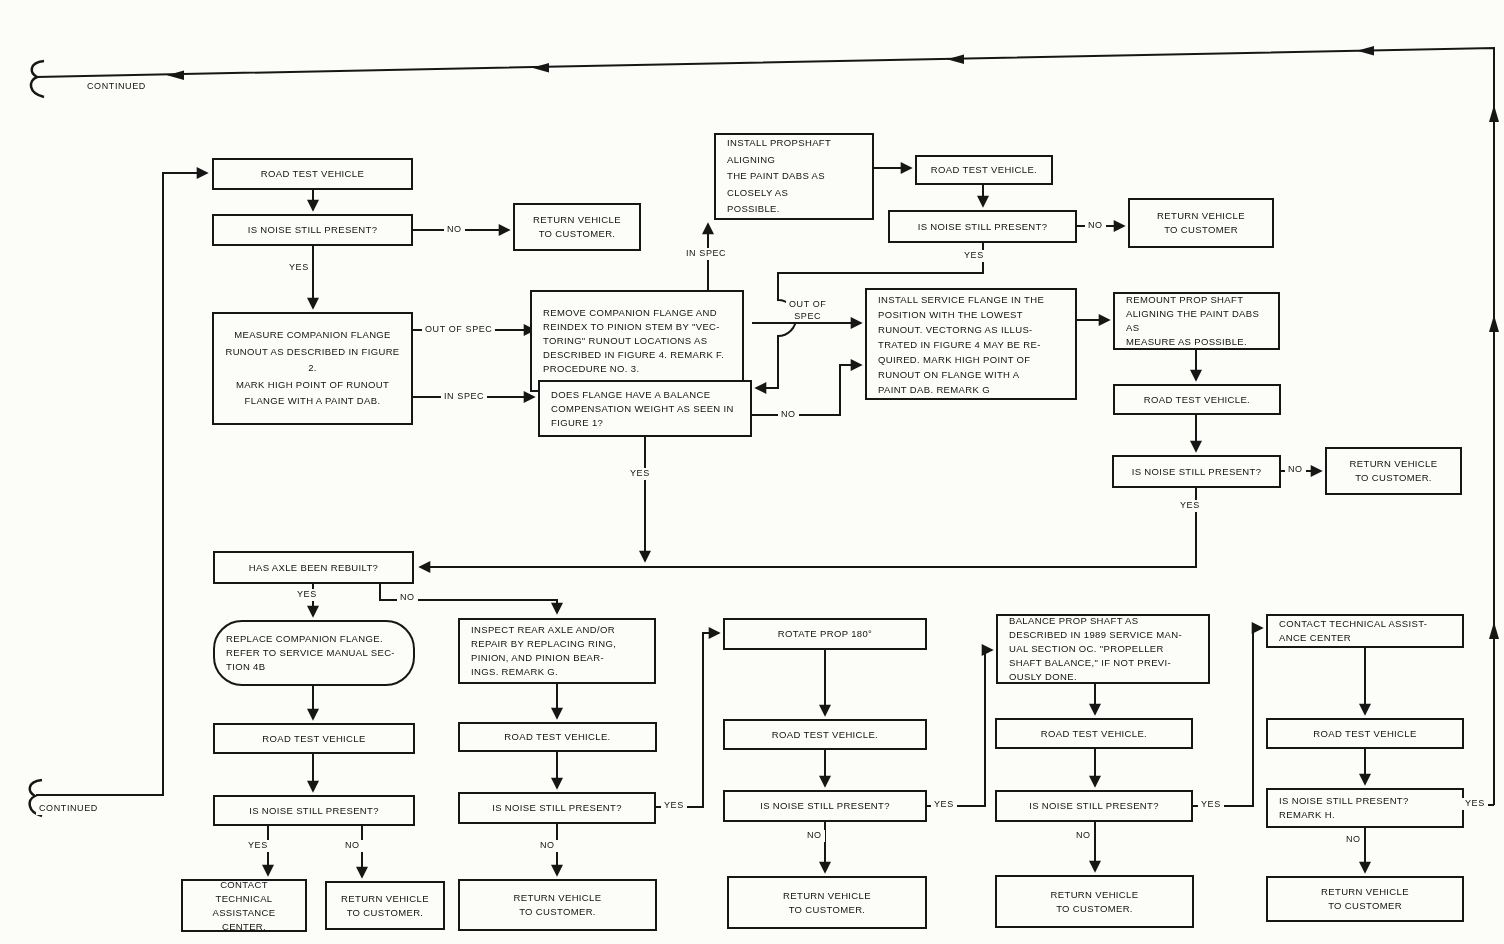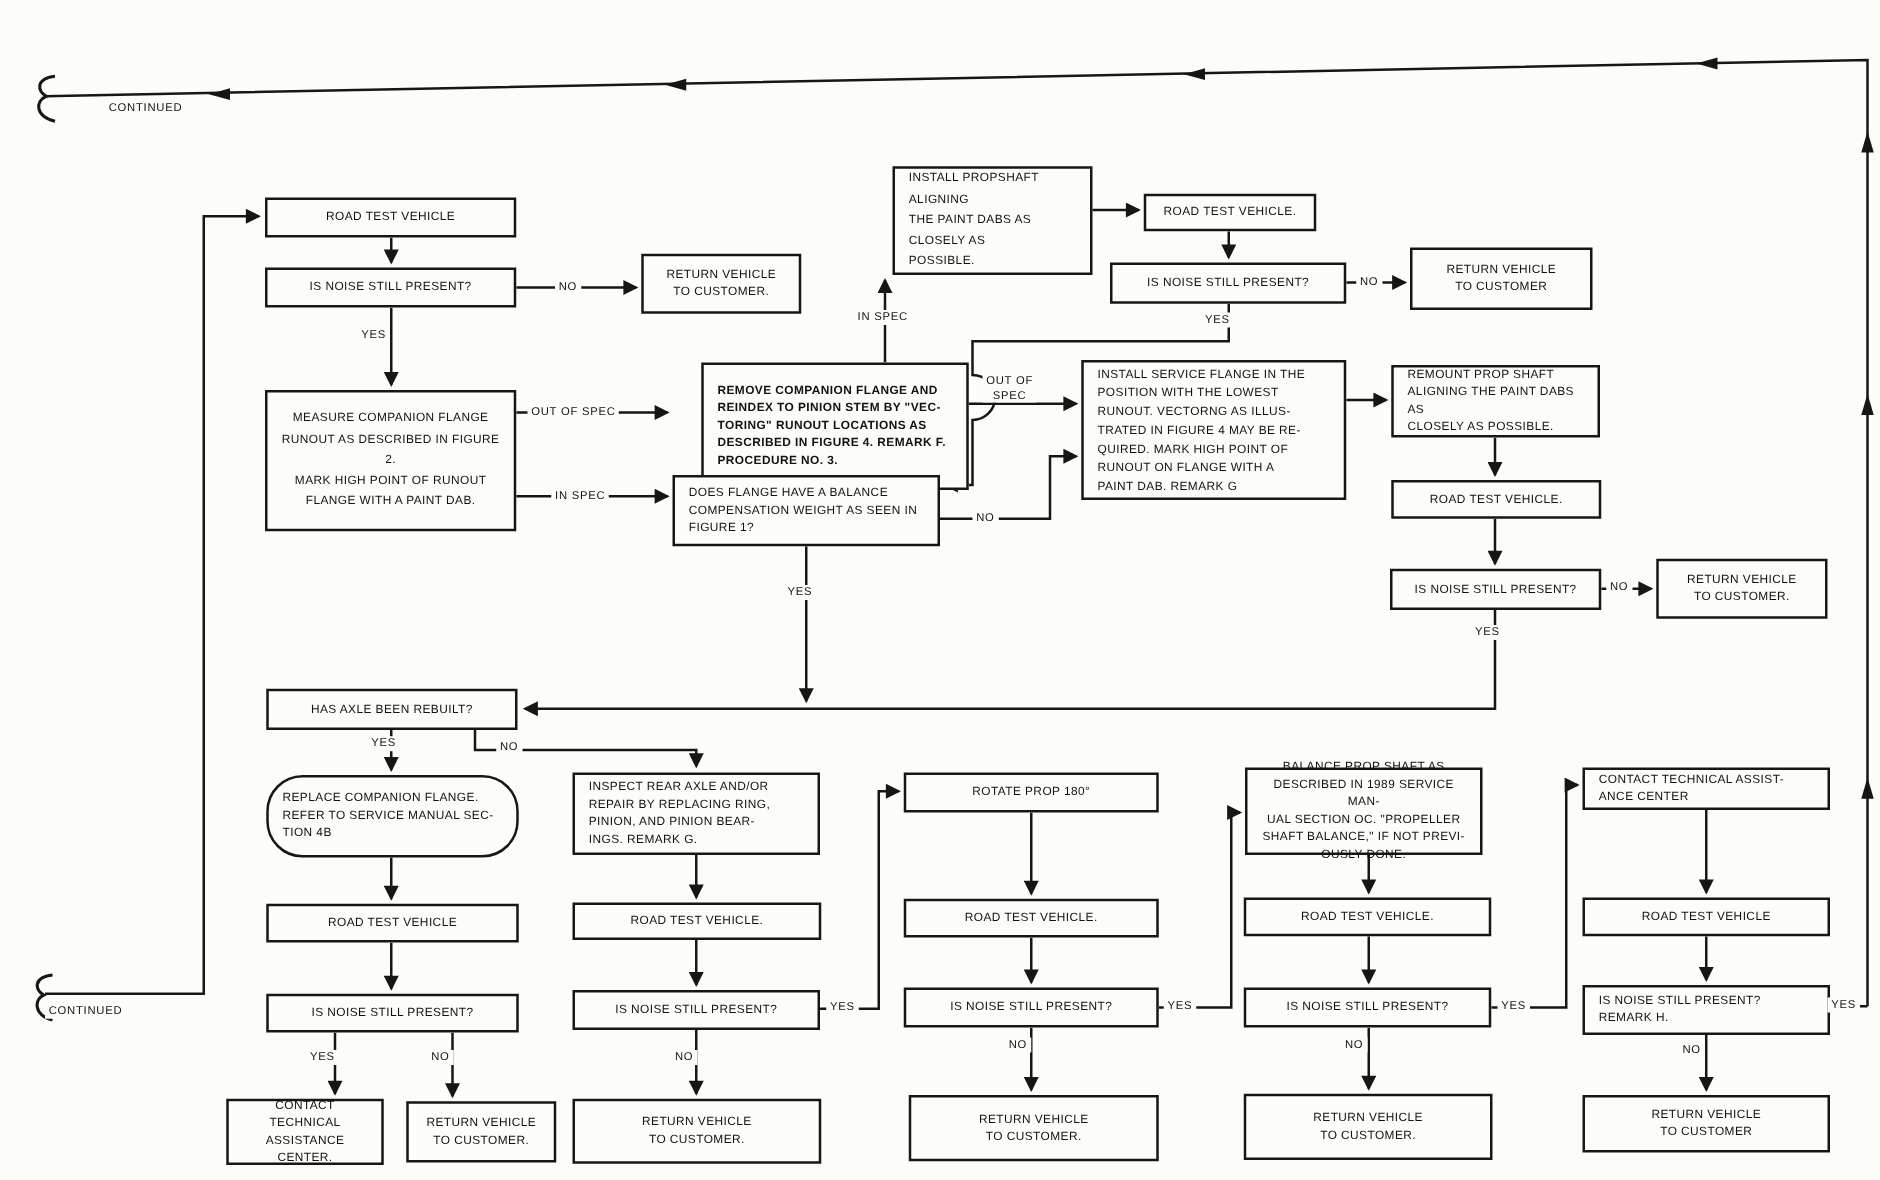--- a/index.html
+++ b/index.html
@@ -93,21 +93,21 @@
   </svg>
 
   <div class="node" style="left:212px;top:158px;width:201px;height:32px;">ROAD TEST VEHICLE</div>
   <div class="node" style="left:212px;top:214px;width:201px;height:32px;">IS NOISE STILL PRESENT?</div>
   <div class="node" style="left:513px;top:203px;width:128px;height:48px;">RETURN VEHICLE
 TO CUSTOMER.</div>
   <div class="node left loose" style="left:212px;top:312px;width:201px;height:113px;text-align:center;">MEASURE COMPANION FLANGE
 RUNOUT AS DESCRIBED IN FIGURE 2.
 MARK HIGH POINT OF RUNOUT
 FLANGE WITH A PAINT DAB.</div>
-  <div class="node left" style="left:561px;top:290px;width:214px;height:102px;font-weight:bold;">REMOVE COMPANION FLANGE AND
+  <div class="node left" style="left:530px;top:290px;width:214px;height:102px;">REMOVE COMPANION FLANGE AND
 REINDEX TO PINION STEM BY "VEC-
 TORING" RUNOUT LOCATIONS AS
 DESCRIBED IN FIGURE 4. REMARK F.
 PROCEDURE NO. 3.</div>
   <div class="node left" style="left:538px;top:380px;width:214px;height:57px;">DOES FLANGE HAVE A BALANCE
 COMPENSATION WEIGHT AS SEEN IN
 FIGURE 1?</div>
   <div class="node left loose" style="left:678px;top:133px;width:160px;height:87px;margin-left:36px;">INSTALL PROPSHAFT ALIGNING
 THE PAINT DABS AS CLOSELY AS
 POSSIBLE.</div>
@@ -117,21 +117,21 @@
 TO CUSTOMER</div>
   <div class="node left" style="left:865px;top:288px;width:212px;height:112px;line-height:15px;">INSTALL SERVICE FLANGE IN THE
 POSITION WITH THE LOWEST
 RUNOUT. VECTORNG AS ILLUS-
 TRATED IN FIGURE 4 MAY BE RE-
 QUIRED. MARK HIGH POINT OF
 RUNOUT ON FLANGE WITH A
 PAINT DAB. REMARK G</div>
   <div class="node left" style="left:1113px;top:292px;width:167px;height:58px;">REMOUNT PROP SHAFT
 ALIGNING THE PAINT DABS AS
-CLOSELY AS POSSIBLE.</div>
+MEASURE AS POSSIBLE.</div>
   <div class="node" style="left:1113px;top:384px;width:168px;height:31px;">ROAD TEST VEHICLE.</div>
   <div class="node" style="left:1112px;top:455px;width:169px;height:33px;">IS NOISE STILL PRESENT?</div>
   <div class="node" style="left:1325px;top:447px;width:137px;height:48px;">RETURN VEHICLE
 TO CUSTOMER.</div>
   <div class="node" style="left:213px;top:551px;width:201px;height:33px;">HAS AXLE BEEN REBUILT?</div>
   <div class="node left" style="left:213px;top:620px;width:202px;height:66px;border-radius:29px;">REPLACE COMPANION FLANGE.
 REFER TO SERVICE MANUAL SEC-
 TION 4B</div>
   <div class="node" style="left:213px;top:723px;width:202px;height:31px;">ROAD TEST VEHICLE</div>
   <div class="node" style="left:213px;top:795px;width:202px;height:31px;">IS NOISE STILL PRESENT?</div>
@@ -145,21 +145,21 @@
 INGS. REMARK G.</div>
   <div class="node" style="left:458px;top:722px;width:199px;height:30px;">ROAD TEST VEHICLE.</div>
   <div class="node" style="left:458px;top:792px;width:198px;height:32px;">IS NOISE STILL PRESENT?</div>
   <div class="node" style="left:458px;top:879px;width:199px;height:52px;">RETURN VEHICLE
 TO CUSTOMER.</div>
   <div class="node" style="left:723px;top:618px;width:204px;height:32px;">ROTATE PROP 180°</div>
   <div class="node" style="left:723px;top:719px;width:204px;height:31px;">ROAD TEST VEHICLE.</div>
   <div class="node" style="left:723px;top:790px;width:204px;height:32px;">IS NOISE STILL PRESENT?</div>
   <div class="node" style="left:727px;top:876px;width:200px;height:53px;">RETURN VEHICLE
 TO CUSTOMER.</div>
-  <div class="node left" style="left:996px;top:614px;width:190px;height:70px;text-align:center;">BALANCE PROP SHAFT AS
+  <div class="node left" style="left:996px;top:614px;width:214px;height:70px;">BALANCE PROP SHAFT AS
 DESCRIBED IN 1989 SERVICE MAN-
 UAL SECTION OC. "PROPELLER
 SHAFT BALANCE," IF NOT PREVI-
 OUSLY DONE.</div>
   <div class="node" style="left:995px;top:718px;width:198px;height:31px;">ROAD TEST VEHICLE.</div>
   <div class="node" style="left:995px;top:790px;width:198px;height:32px;">IS NOISE STILL PRESENT?</div>
   <div class="node" style="left:995px;top:875px;width:199px;height:53px;">RETURN VEHICLE
 TO CUSTOMER.</div>
   <div class="node left" style="left:1266px;top:614px;width:198px;height:34px;">CONTACT TECHNICAL ASSIST-
 ANCE CENTER</div>

